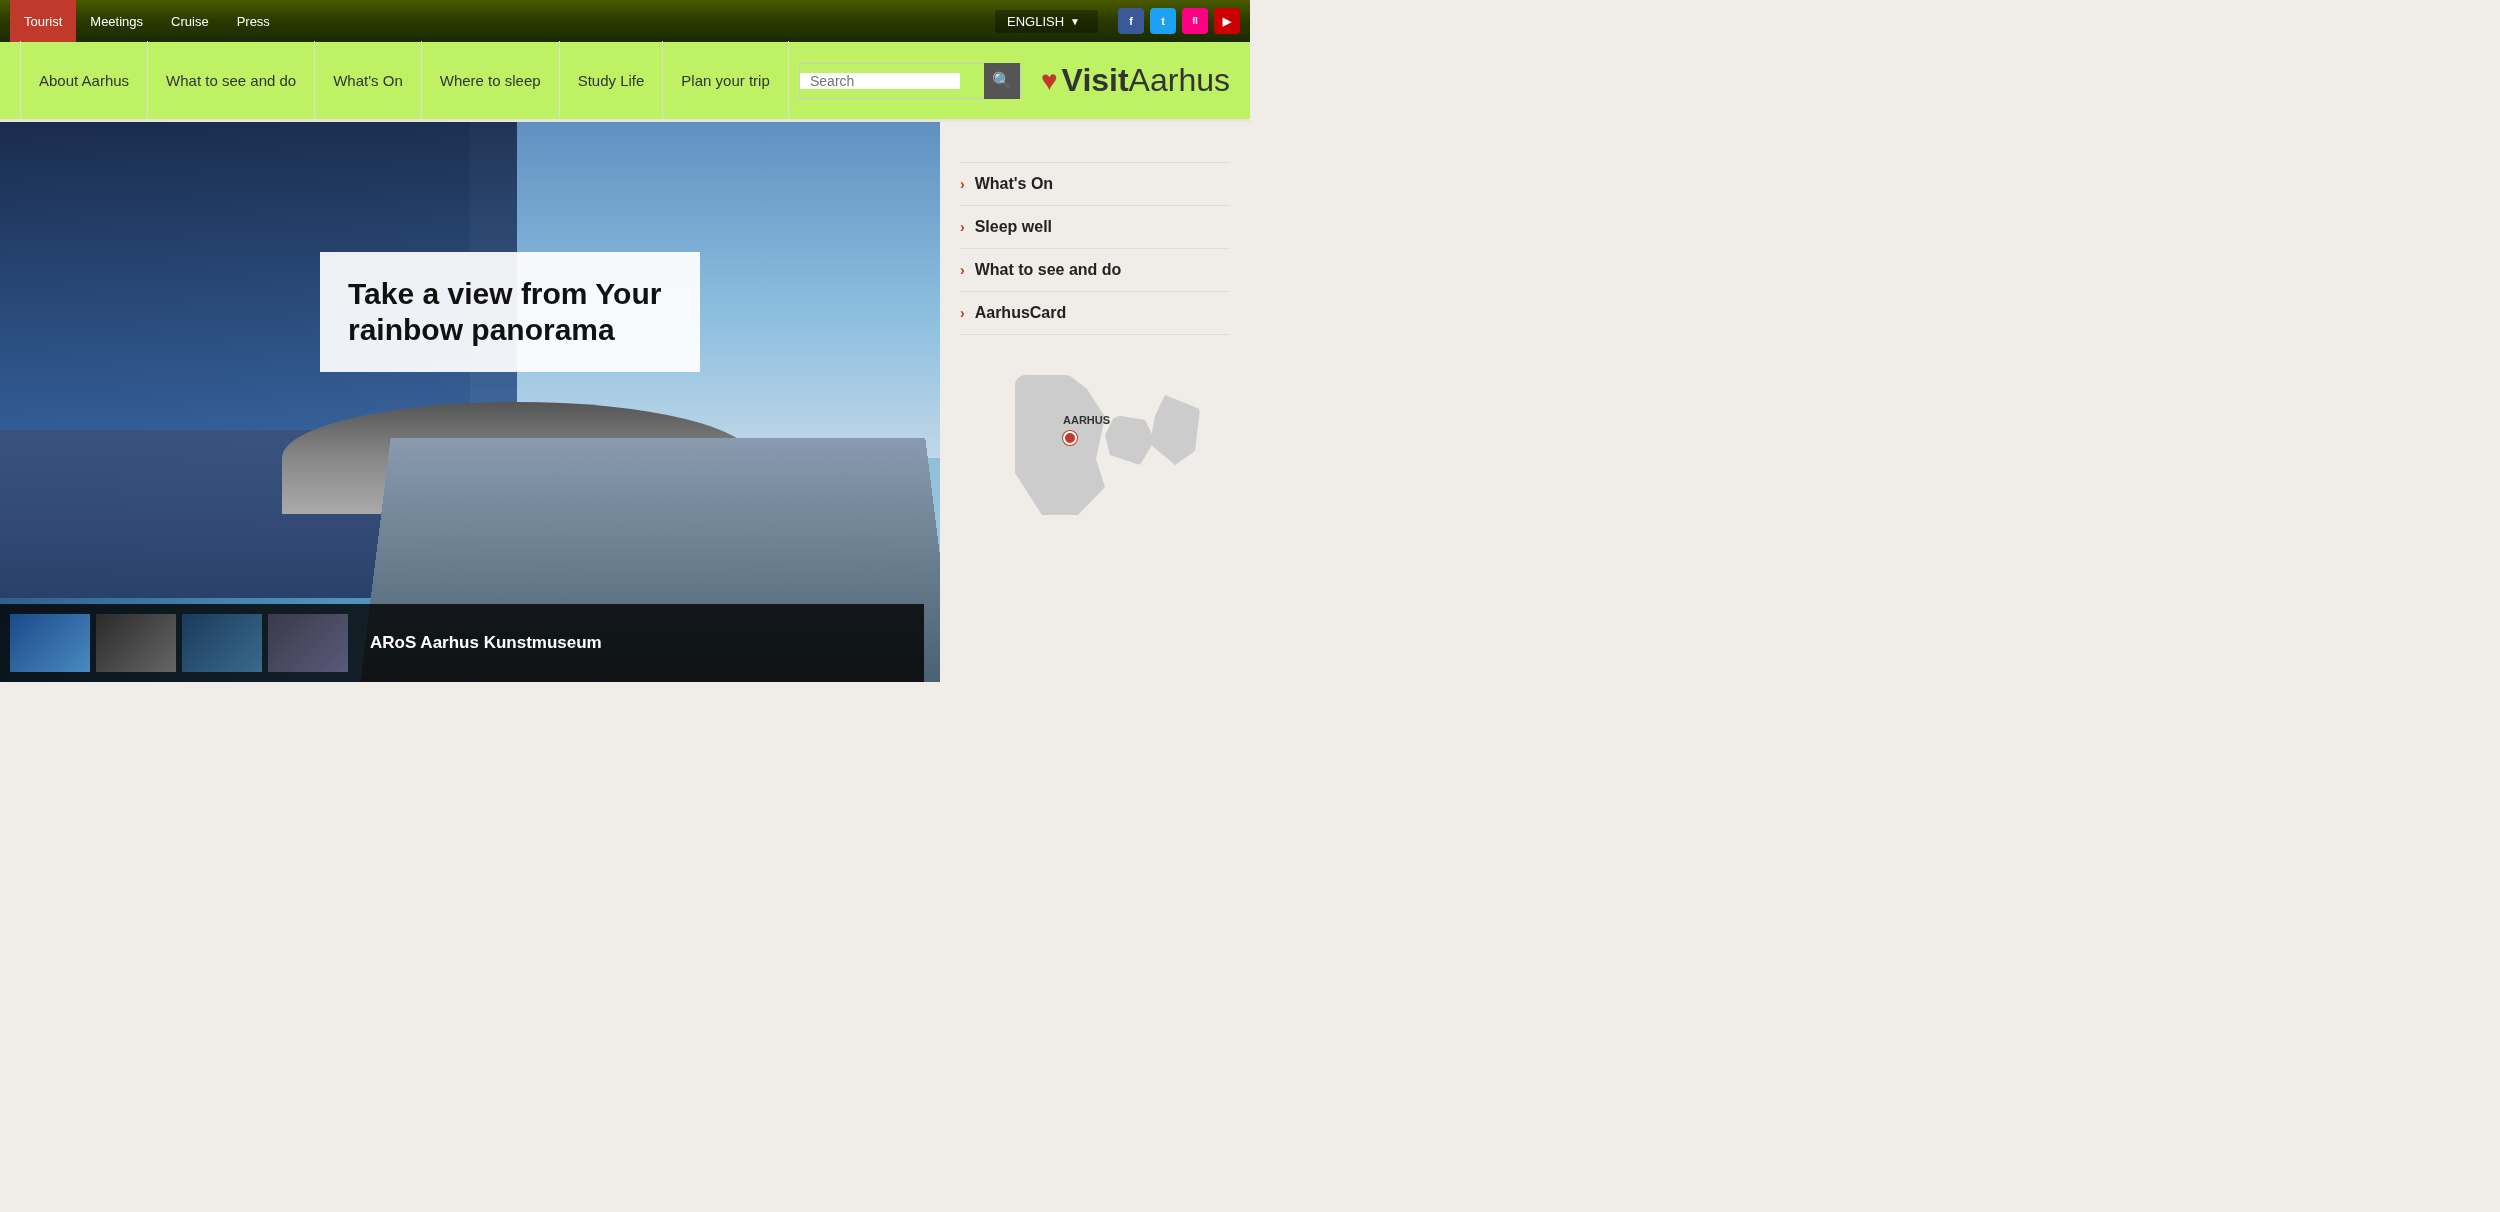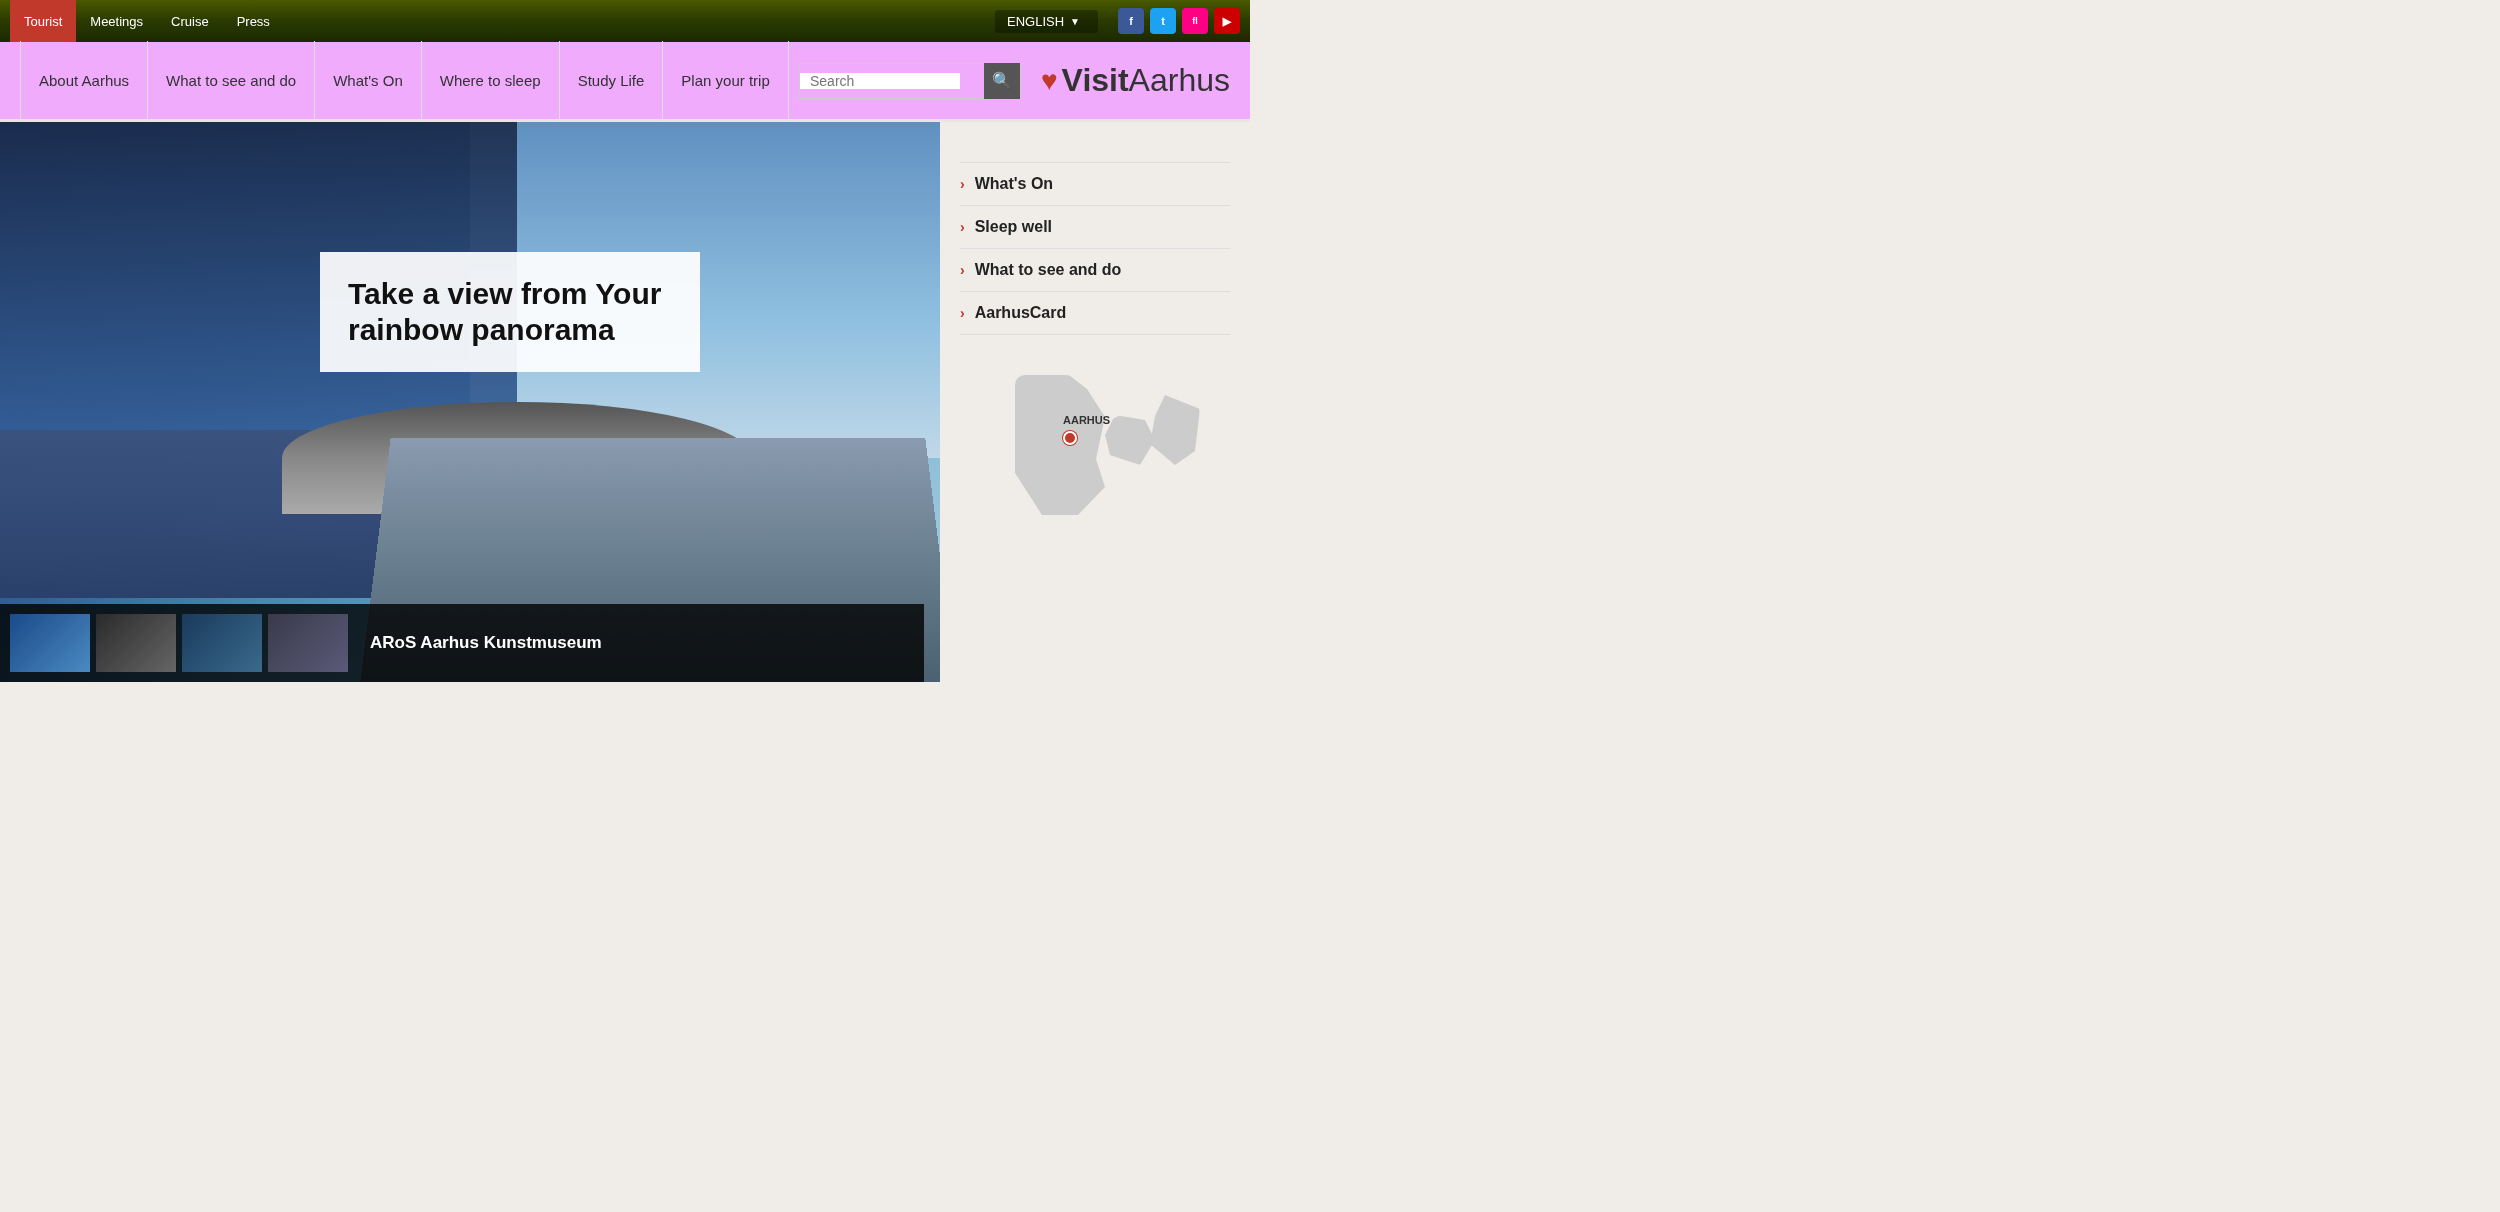--- a/index.html
+++ b/index.html
@@ -50,21 +50,21 @@
       font-size: 11px; font-weight: bold; color: #fff;
       cursor: pointer;
     }
     .social-fb { background: #3b5998; }
     .social-tw { background: #1da1f2; }
     .social-fl { background: #ff0084; }
     .social-yt { background: #c00; }
 
     
     #main-nav {
-      background: #f0abfc;
+      background: #bef264;
       display: flex;
       align-items: center;
       height: 80px;
       border-bottom: 3px solid #e8e4de;
       padding: 16px 20px;
     }
     .nav-items { display: flex; flex: 1; }
     .nav-item {
       color: #333;
       font-size: 15px;

